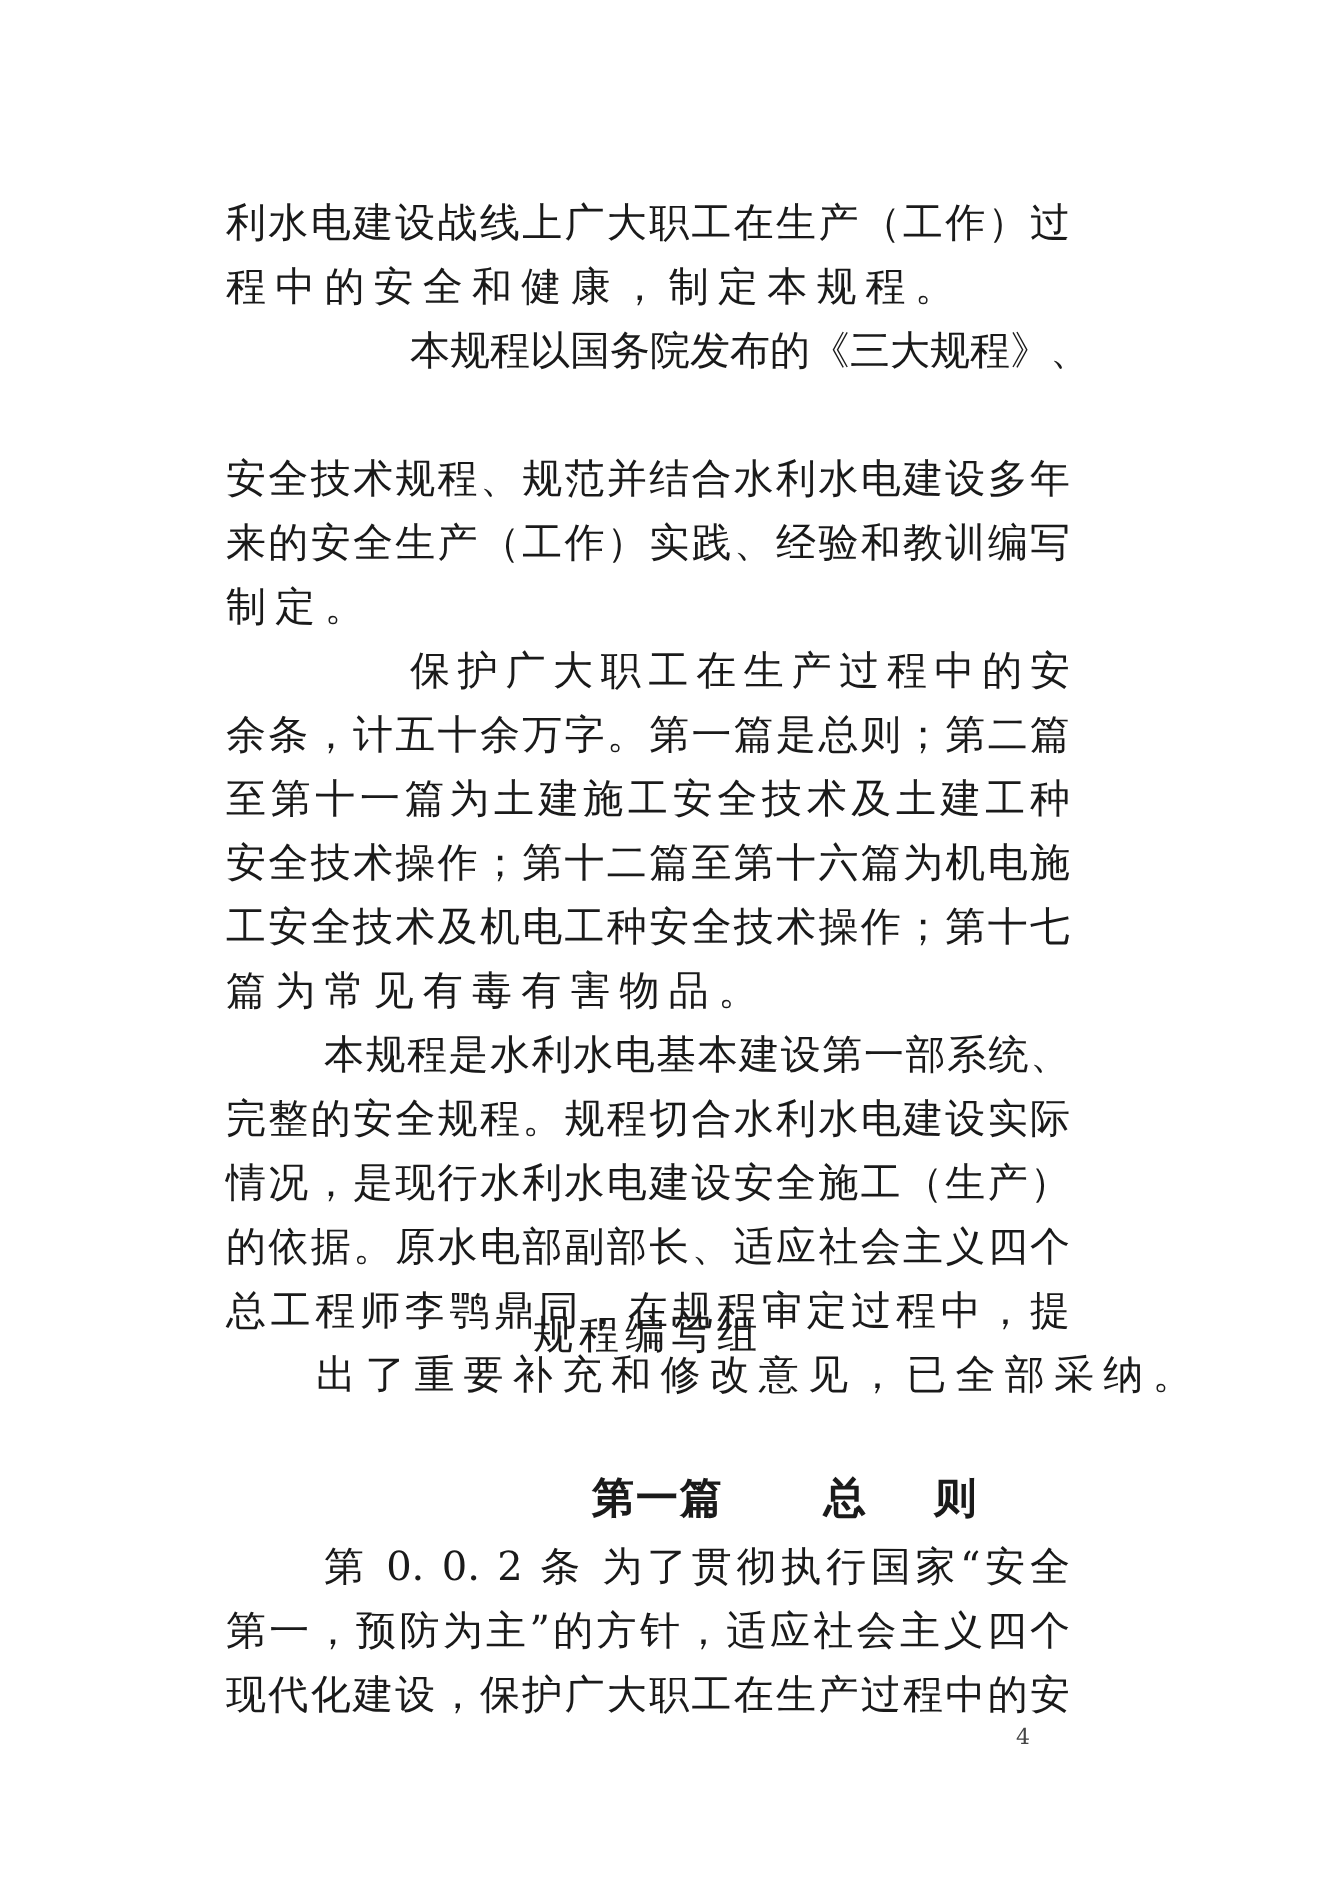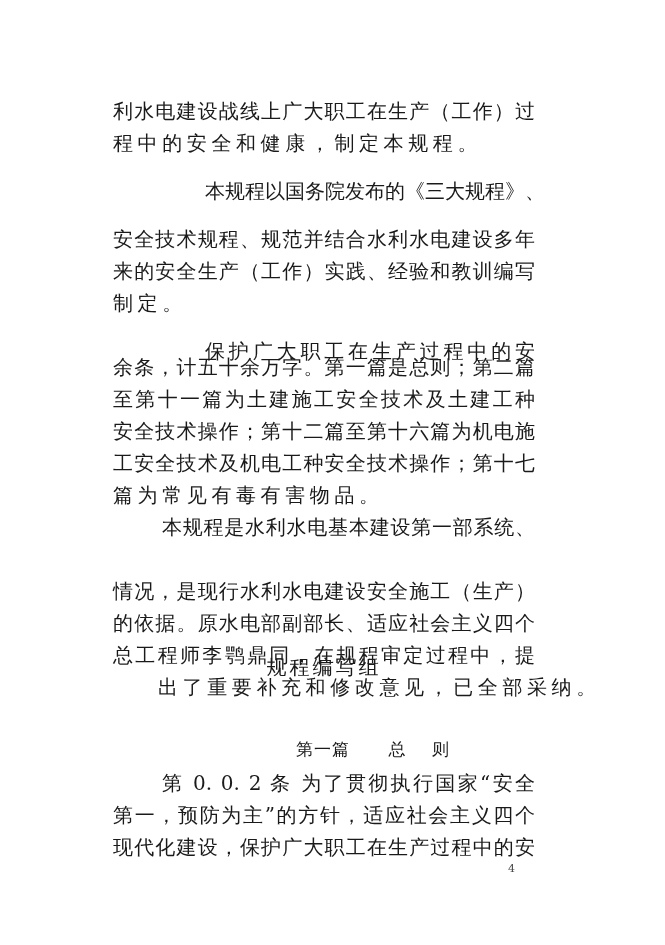--- a/index.html
+++ b/index.html
@@ -13,27 +13,27 @@
       position: absolute;
       left: 113px;
       width: 422px;
       height: 30px;
       font-size: 20px;
       line-height: 30px;
       white-space: nowrap;
       letter-spacing: 4.6px;
     }
     .justify { text-align: justify; text-align-last: justify; letter-spacing: 0; }
-    .indent-big { left: 205px; width: 330px; margin-top: 16px; }
+    .indent-big { left: 205px; width: 330px; }
     .indent-mid { left: 162px; width: 373px; }
     .indent-small { left: 158px; }
     .right { text-align: center; letter-spacing: 3px; }
     .heading {
       position: absolute; top: 734px; left: 296px;
-      font-size: 17px; line-height: 30px; font-weight: normal;
+      font-size: 21px; line-height: 30px; font-weight: bold;
       white-space: pre; letter-spacing: 1px;
     }
     .page-number {
       position: absolute; left: 508px; top: 862px;
       font-size: 11px; color: #444;
     }
   </style>
 </head>
 <body>
 
@@ -48,20 +48,21 @@
   <div class="line" style="top:288px">制定。</div>
 
   <div class="line justify indent-big" style="top:320px">保护广大职工在生产过程中的安</div>
   <div class="line justify" style="top:352px">余条，计五十余万字。第一篇是总则；第二篇</div>
   <div class="line justify" style="top:384px">至第十一篇为土建施工安全技术及土建工种</div>
   <div class="line justify" style="top:416px">安全技术操作；第十二篇至第十六篇为机电施</div>
   <div class="line justify" style="top:448px">工安全技术及机电工种安全技术操作；第十七</div>
   <div class="line" style="top:480px">篇为常见有毒有害物品。</div>
 
   <div class="line justify indent-mid" style="top:512px">本规程是水利水电基本建设第一部系统、</div>
+  <div class="line justify" style="top:544px">完整的安全规程。规程切合水利水电建设实际</div>
   <div class="line justify" style="top:576px">情况，是现行水利水电建设安全施工（生产）</div>
   <div class="line justify" style="top:608px">的依据。原水电部副部长、适应社会主义四个</div>
   <div class="line justify" style="top:640px">总工程师李鹗鼎同，在规程审定过程中，提</div>
   <div class="line indent-small" style="top:672px">出了重要补充和修改意见，已全部采纳。</div>
 
   <div class="line right" style="top:652px">规程编写组</div>
 
   <div class="heading">第一篇      总    则</div>
 
   <div class="line justify indent-mid" style="top:768px">第 0. 0. 2 条   为了贯彻执行国家“安全</div>

